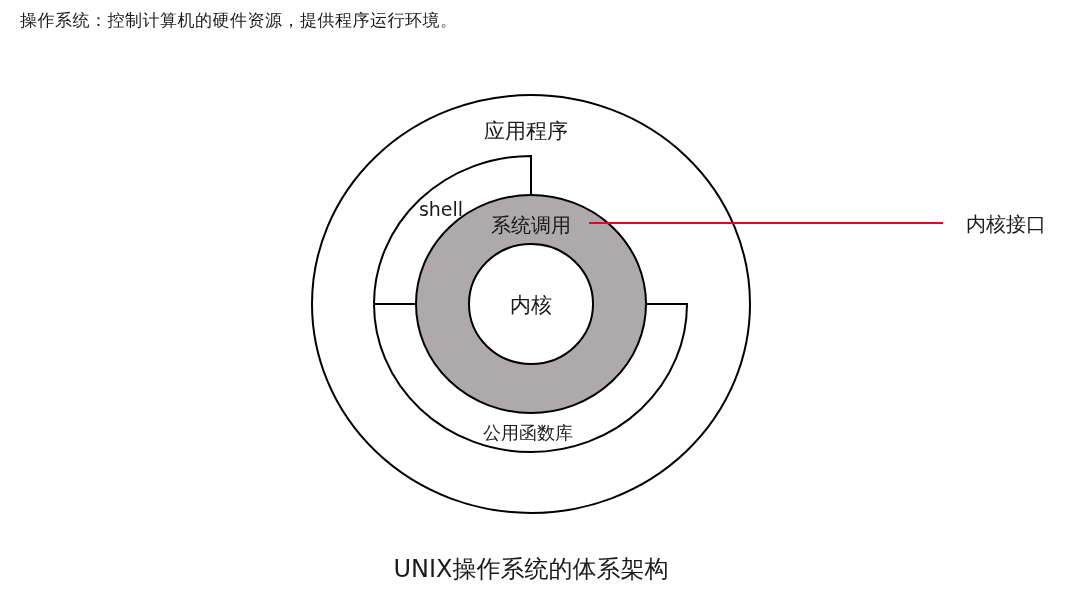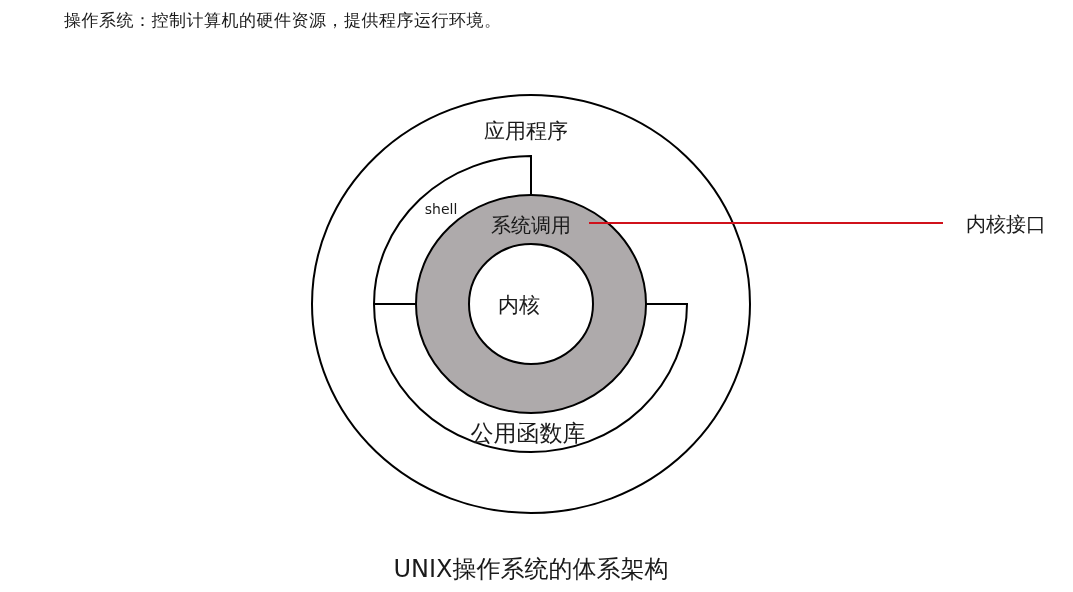--- a/index.html
+++ b/index.html
@@ -1,25 +1,25 @@
 <!DOCTYPE html>
 <html><head>
 <meta charset="utf-8">
 <style>
   html, body { margin: 0; padding: 0; background: #ffffff; }
   body { width: 1073px; height: 592px; position: relative; overflow: hidden;
          font-family: "DejaVu Sans", "Liberation Sans", sans-serif; color: #1a1a1a; }
-  .header-text { position: absolute; left: 20px; top: 9px; font-size: 17px; letter-spacing: 0.5px; white-space: nowrap; margin-left: 44px; }
+  .header-text { position: absolute; left: 20px; top: 9px; font-size: 17px; letter-spacing: 0.5px; white-space: nowrap; }
   svg.diagram { position: absolute; left: 0; top: 0; }
   .lbl { position: absolute; white-space: nowrap; transform: translate(-50%, -50%); }
   .lbl-app { left: 526px; top: 131px; font-size: 21px; font-family: Liberation Mono, monospace; }
-  .lbl-shell { left: 441px; top: 209px; font-size: 14px; }
+  .lbl-shell { left: 441px; top: 209px; font-size: 19px; }
   .lbl-syscall { left: 531px; top: 225px; font-size: 20px; }
-  .lbl-kernel { left: 519px; top: 305px; font-size: 21px; }
-  .lbl-lib { left: 528px; top: 433px; font-size: 23px; }
+  .lbl-kernel { left: 531px; top: 305px; font-size: 21px; }
+  .lbl-lib { left: 528px; top: 433px; font-size: 18px; }
   .lbl-iface { left: 1006px; top: 224px; font-size: 20px; font-family: Liberation Mono, monospace; }
   .caption { position: absolute; left: 531px; top: 569px; transform: translate(-50%, -50%); font-size: 24px; white-space: nowrap; }
 </style>
 </head>
 <body>
 
 <div class="header-text">操作系统：控制计算机的硬件资源，提供程序运行环境。</div>
 
 <svg class="diagram" width="1073" height="592" viewBox="0 0 1073 592">
 

